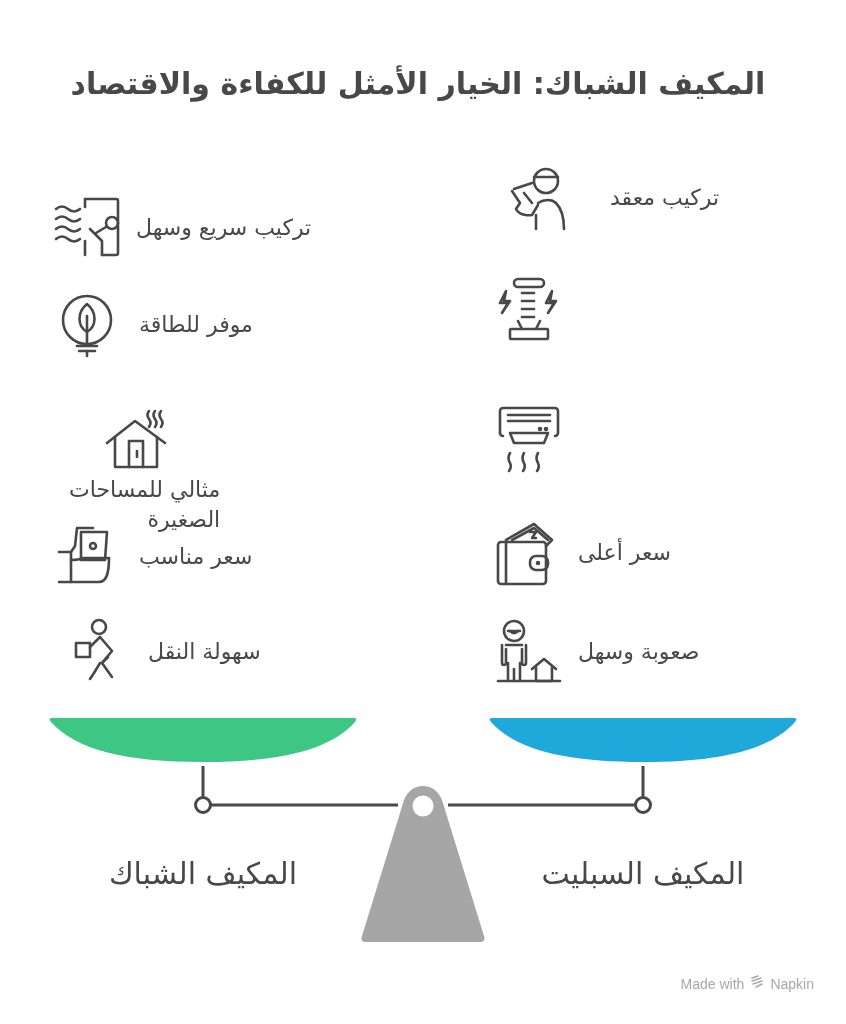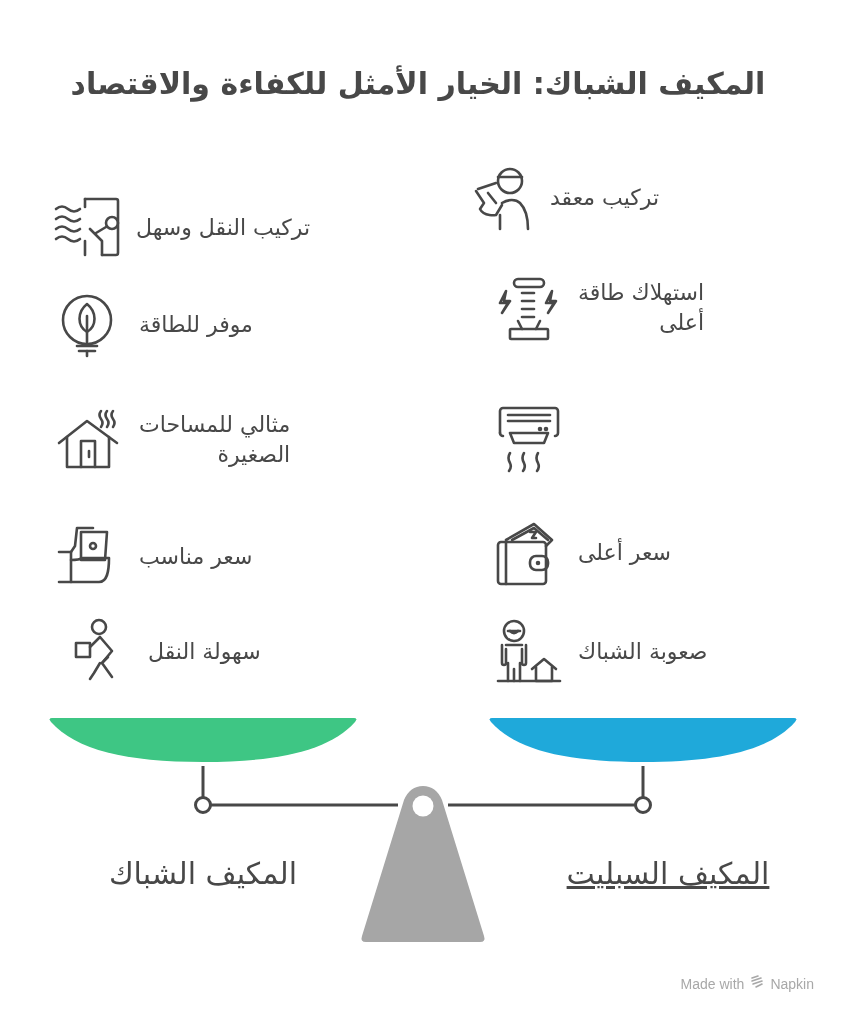--- a/index.html
+++ b/index.html
@@ -39,38 +39,38 @@
       <path d="M33 62 V48"></path>
       <path d="M50 62 V48 L38 36"></path>
       <circle cx="60" cy="30" r="6"></circle>
       <path d="M54 34 L44 40"></path>
       <path d="M4 16 q6-5 12 0 t12 0"></path>
       <path d="M4 26 q6-5 12 0 t12 0"></path>
       <path d="M4 36 q6-5 12 0 t12 0"></path>
       <path d="M4 46 q6-5 12 0 t12 0"></path>
     </svg>
   </span>
-  <span class="label">تركيب النقل وسهل</span>
+  <span class="label">تركيب سريع وسهل</span>
 </div>
 
 <div class="item" style="left:55px; top:290px;justify-content:center;">
   <span class="icon">
     <svg viewBox="0 0 70 70" fill="none" stroke="#484848" stroke-width="2.6" stroke-linecap="round" stroke-linejoin="round">
       <circle cx="32" cy="30" r="24"></circle>
       <path d="M32 14 C22 22 22 36 32 42 C42 36 42 22 32 14 Z"></path>
       <path d="M32 26 V52"></path>
       <path d="M22 56 H42"></path>
       <path d="M24 61 H40"></path>
       <path d="M32 61 V66"></path>
     </svg>
   </span>
   <span class="label">موفر للطاقة</span>
 </div>
 
-<div class="item" style="left:55px; top:405px;">
+<div class="item" style="left:55px; top:405px;flex-direction:column;">
   <span class="icon">
     <svg viewBox="0 0 70 70" fill="none" stroke="#484848" stroke-width="2.6" stroke-linecap="round" stroke-linejoin="round">
       <path d="M4 38 L32 16 L62 38"></path>
       <path d="M12 32 V62 H54 V32"></path>
       <path d="M26 62 V36 H40 V62"></path>
       <path d="M34 46 V52"></path>
       <path d="M46 6 q-3 4 0 8 t0 8"></path>
       <path d="M52 6 q-3 4 0 8 t0 8"></path>
       <path d="M58 6 q-3 4 0 8 t0 8"></path>
     </svg>
@@ -98,21 +98,21 @@
       <circle cx="35" cy="10" r="7"></circle>
       <path d="M12 26 H26 V40 H12 Z"></path>
       <path d="M26 30 L36 20 L48 34 L38 46 L48 60"></path>
       <path d="M36 46 L30 56 L26 62"></path>
       <path d="M38 46 L44 40"></path>
     </svg>
   </span>
   <span class="label">سهولة النقل</span>
 </div>
 
-<div class="item" style="left:466px; top:163px;">
+<div class="item" style="left:502px; top:163px;gap:24px;">
   <span class="icon">
     <svg viewBox="0 0 70 70" fill="none" stroke="#484848" stroke-width="2.6" stroke-linecap="round" stroke-linejoin="round">
       <circle cx="44" cy="18" r="12"></circle>
       <path d="M32 14 H56"></path>
       <path d="M30 20 L12 26"></path>
       <path d="M10 28 L18 40 L14 46 C18 54 30 52 30 52 L36 42"></path>
       <path d="M30 40 L22 30"></path>
       <path d="M36 40 C42 36 50 36 54 40 C60 46 62 56 62 66"></path>
       <path d="M34 52 L34 66"></path>
     </svg>
@@ -128,22 +128,20 @@
       <path d="M28 28 H40"></path>
       <path d="M28 36 H40"></path>
       <path d="M28 44 H40"></path>
       <path d="M24 48 L28 56"></path>
       <path d="M46 48 L42 56"></path>
       <rect x="16" y="56" width="38" height="10" rx="1"></rect>
       <path d="M12 18 L6 30 H14 L8 40 L16 28 H10 Z"></path>
       <path d="M58 18 L52 30 H60 L54 40 L62 28 H56 Z"></path>
     </svg>
   </span>
-  <span class="label">استهلاك طاقة
-أعلى</span>
 </div>
 
 <div class="item" style="left:494px; top:403px;">
   <span class="icon">
     <svg viewBox="0 0 70 70" fill="none" stroke="#484848" stroke-width="2.6" stroke-linecap="round" stroke-linejoin="round">
       <path d="M6 30 V8 a3 3 0 0 1 3-3 H61 a3 3 0 0 1 3 3 V30 a3 3 0 0 1-3 3"></path>
       <path d="M9 33 a3 3 0 0 1-3-3"></path>
       <path d="M14 12 H56"></path>
       <path d="M14 18 H56"></path>
       <circle cx="46" cy="26" r="1" fill="#484848"></circle>
@@ -181,21 +179,21 @@
       <path d="M32 28 V46 a2 2 0 0 1-4 0 V32"></path>
       <path d="M12 28 H28"></path>
       <path d="M14 46 V64"></path>
       <path d="M26 46 V64"></path>
       <path d="M20 52 V64"></path>
       <path d="M38 52 L50 42 L62 52"></path>
       <path d="M42 50 V64 H58 V50"></path>
       <path d="M4 64 H66"></path>
     </svg>
   </span>
-  <span class="label">صعوبة الشباك</span>
+  <span class="label">صعوبة وسهل</span>
 </div>
 
 <svg class="scale" viewBox="0 0 846 1024">
 
   <path d="M52 718 H354 Q358 718 355 722 C330 750 280 762 203 762 C126 762 76 750 51 722 Q48 718 52 718 Z" fill="#3EC684"></path>
 
   <path d="M492 718 H794 Q798 718 795 722 C770 750 720 762 643 762 C566 762 516 750 491 722 Q488 718 492 718 Z" fill="#1FA9DA"></path>
 
   <line x1="203" y1="766" x2="203" y2="797" stroke="#484848" stroke-width="3"></line>
   <line x1="643" y1="766" x2="643" y2="797" stroke="#484848" stroke-width="3"></line>
@@ -203,21 +201,21 @@
   <line x1="211" y1="805" x2="398" y2="805" stroke="#484848" stroke-width="3"></line>
   <line x1="448" y1="805" x2="635" y2="805" stroke="#484848" stroke-width="3"></line>
   <circle cx="203" cy="805" r="7.5" fill="#ffffff" stroke="#484848" stroke-width="3"></circle>
   <circle cx="643" cy="805" r="7.5" fill="#ffffff" stroke="#484848" stroke-width="3"></circle>
 
   <path d="M404 800 Q410 786 423 786 Q436 786 442 800 L484 936 Q486 942 480 942 H366 Q360 942 362 936 Z" fill="#A6A6A6"></path>
   <circle cx="423" cy="806" r="10.5" fill="#ffffff"></circle>
 </svg>
 
 <div class="side-label" style="left:93px; top:856px;">المكيف الشباك</div>
-<div class="side-label" style="left:558px; top:856px;text-decoration:underline;">المكيف السبليت</div>
+<div class="side-label" style="left:533px; top:856px;">المكيف السبليت</div>
 
 <div class="footer">
   <span>Made with</span>
   <span>
     <svg width="14" height="14" viewBox="0 0 14 14" fill="none" stroke="#a8a8a8" stroke-width="1.6" stroke-linecap="round">
       <path d="M2 3 L8 1"></path>
         <path d="M2 6 L11 3"></path>
         <path d="M3 9 L12 6"></path>
         <path d="M6 12 L12 9"></path>
     </svg>

